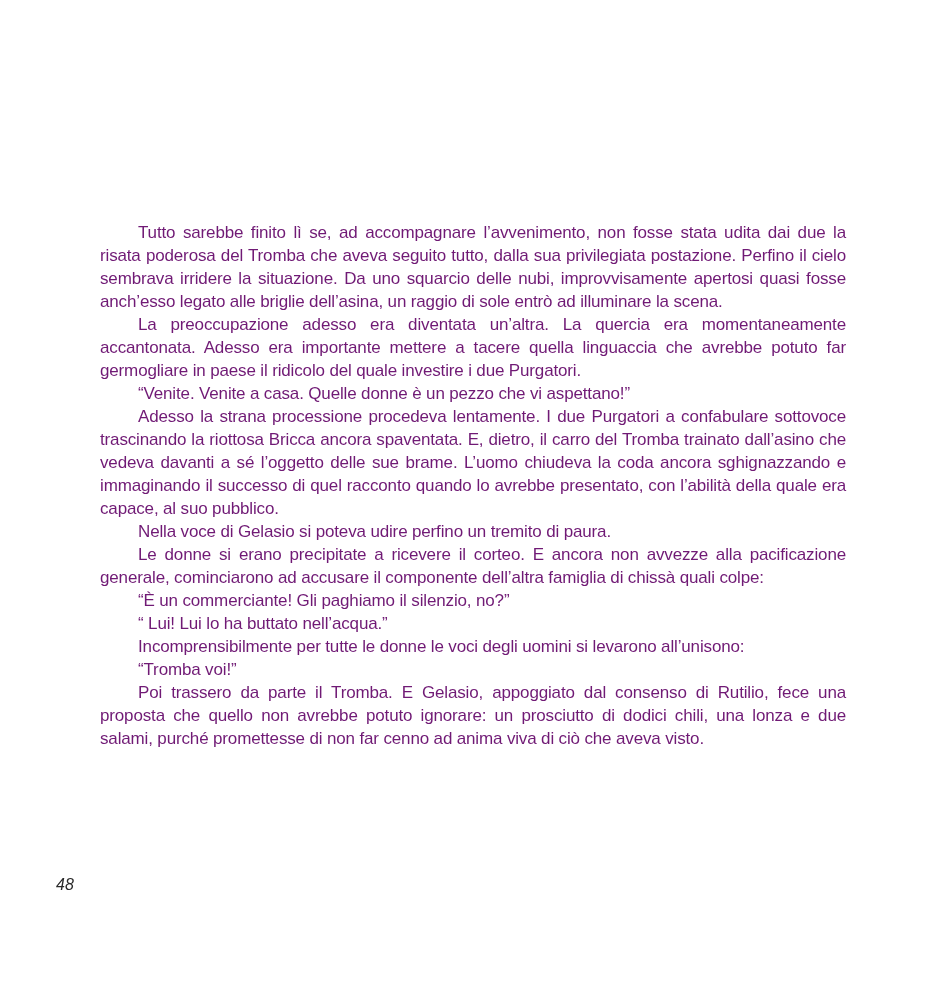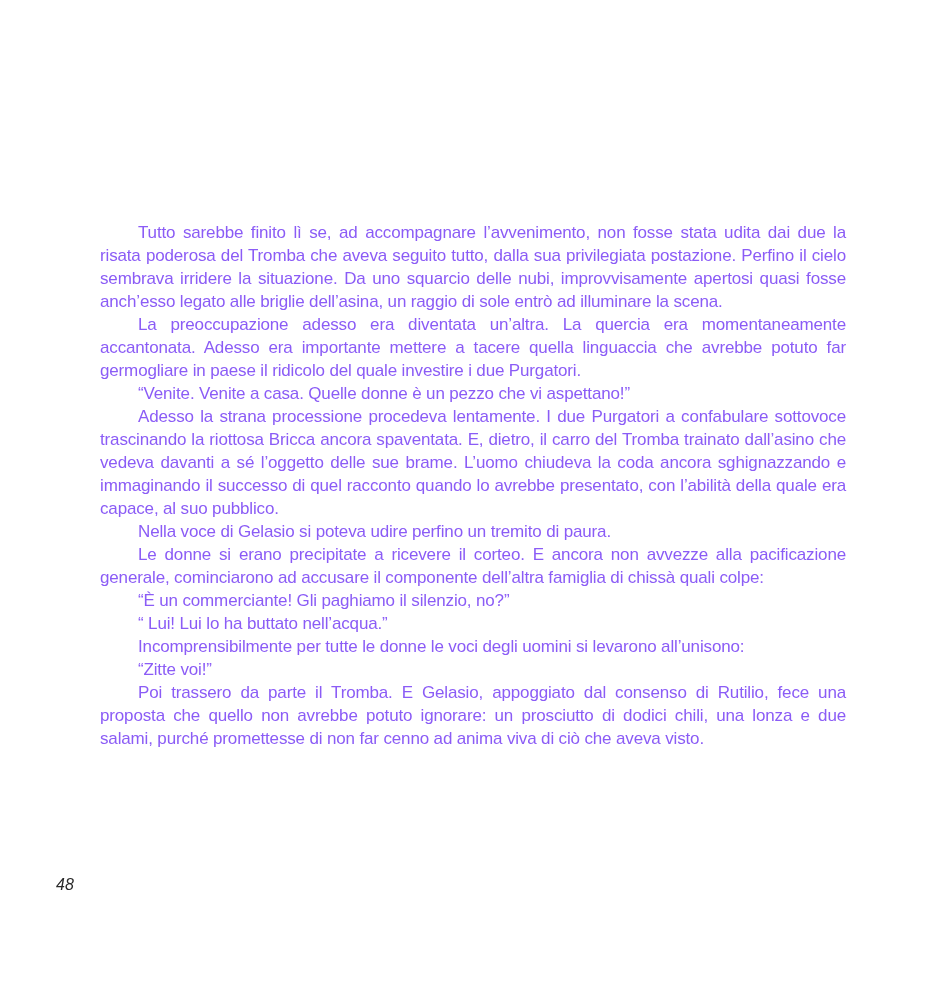--- a/index.html
+++ b/index.html
@@ -18,21 +18,21 @@
   }
   .text-block {
     position: absolute;
     left: 100px;
     top: 221px;
     width: 746px;
     font-size: 17px;
     line-height: 23px;
     letter-spacing: -0.15px;
     text-align: justify;
-    color: #8b5cf6;
+    color: #701a75;
   }
   .text-block p {
     margin: 0;
     padding: 0;
     text-indent: 38px;
   }
   .page-number {
     position: absolute;
     left: 56px;
     top: 876px;
@@ -51,17 +51,17 @@
   <div class="text-block">
     <p>Tutto sarebbe finito lì se, ad accompagnare l’avvenimento, non fosse stata udita dai due la risata poderosa del Tromba che aveva seguito tutto, dalla sua privilegiata postazione. Perfino il cielo sembrava irridere la situazione. Da uno squarcio delle nubi, improvvisamente apertosi quasi fosse anch’esso legato alle briglie dell’asina, un raggio di sole entrò ad illuminare la scena.</p>
     <p>La preoccupazione adesso era diventata un’altra. La quercia era momentaneamente accantonata. Adesso era importante mettere a tacere quella linguaccia che avrebbe potuto far germogliare in paese il ridicolo del quale investire i due Purgatori.</p>
     <p>“Venite. Venite a casa. Quelle donne è un pezzo che vi aspettano!”</p>
     <p>Adesso la strana processione procedeva lentamente. I due Purgatori a confabulare sottovoce trascinando la riottosa Bricca ancora spaventata. E, dietro, il carro del Tromba trainato dall’asino che vedeva davanti a sé l’oggetto delle sue brame. L’uomo chiudeva la coda ancora sghignazzando e immaginando il successo di quel racconto quando lo avrebbe presentato, con l’abilità della quale era capace, al suo pubblico.</p>
     <p>Nella voce di Gelasio si poteva udire perfino un tremito di paura.</p>
     <p>Le donne si erano precipitate a ricevere il corteo. E ancora non avvezze alla pacificazione generale, cominciarono ad accusare il componente dell’altra famiglia di chissà quali colpe:</p>
     <p>“È un commerciante! Gli paghiamo il silenzio, no?”</p>
     <p>“ Lui! Lui lo ha buttato nell’acqua.”</p>
     <p>Incomprensibilmente per tutte le donne le voci degli uomini si levarono all’unisono:</p>
-    <p>“Zitte voi!”</p>
+    <p>“Tromba voi!”</p>
     <p>Poi trassero da parte il Tromba. E Gelasio, appoggiato dal consenso di Rutilio, fece una proposta che quello non avrebbe potuto ignorare: un prosciutto di dodici chili, una lonza e due salami, purché promettesse di non far cenno ad anima viva di ciò che aveva visto.</p>
   </div>
 
 </div>
 
 </body></html>

